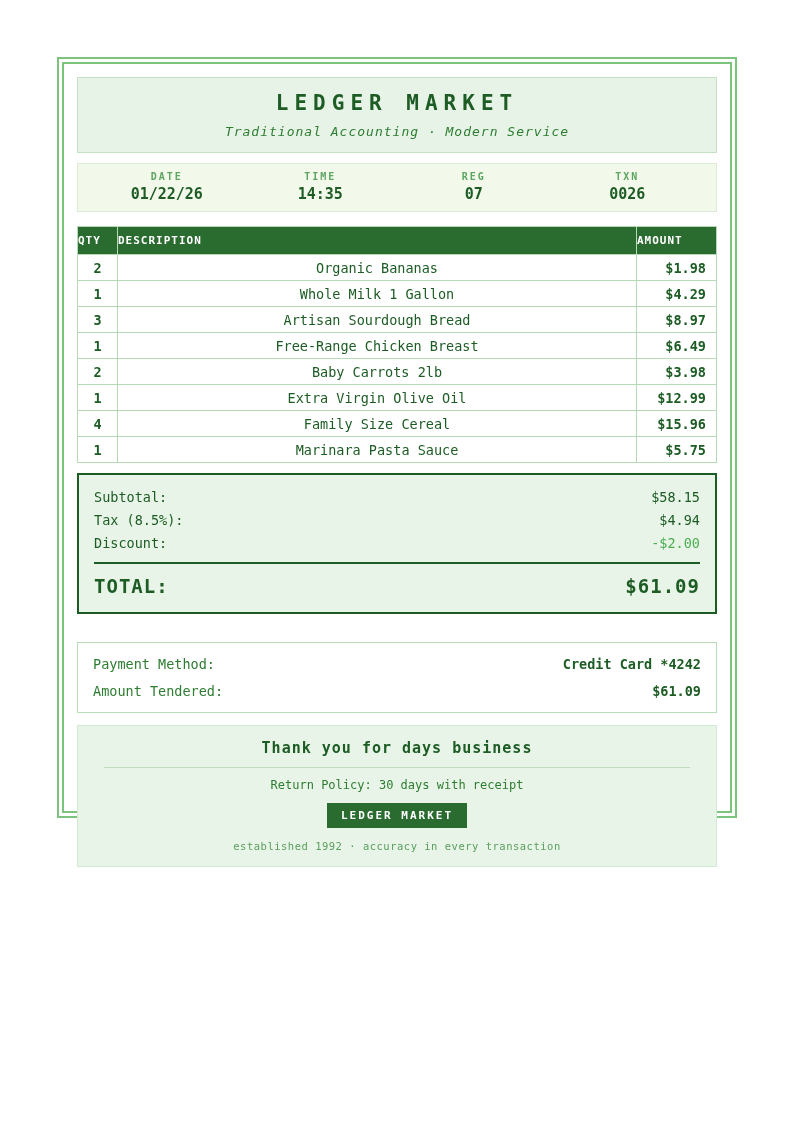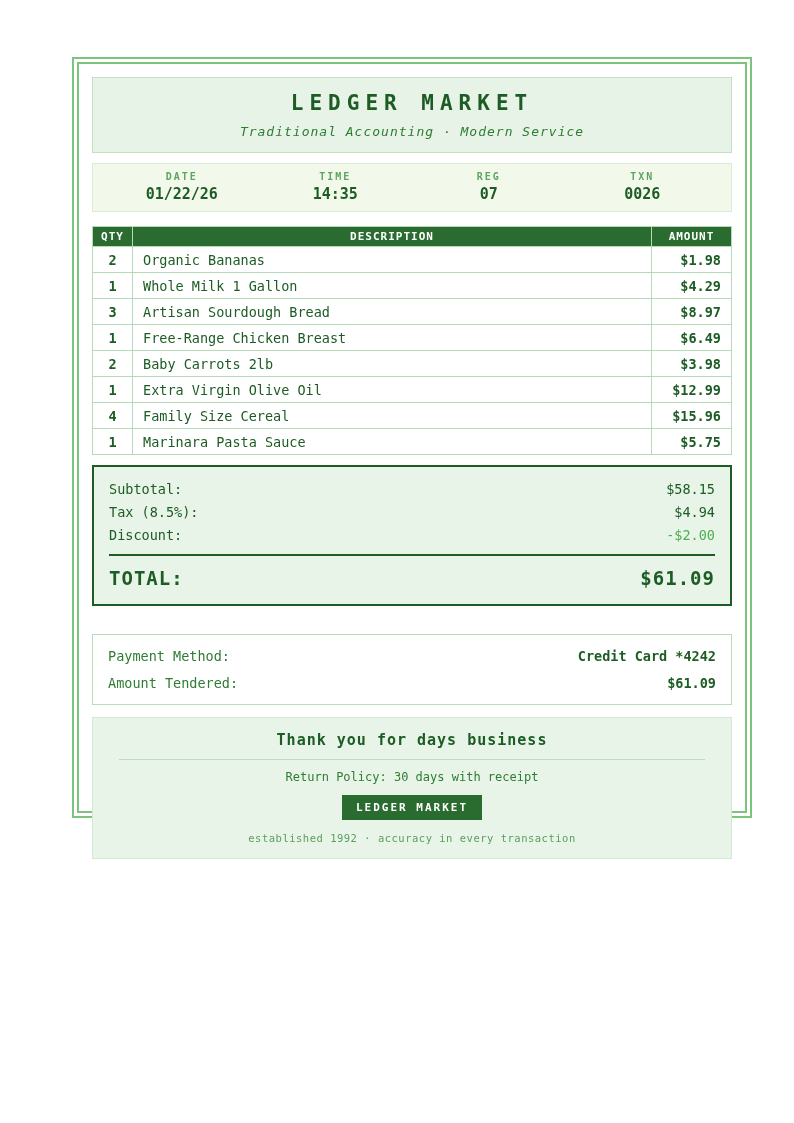--- a/index.html
+++ b/index.html
@@ -3,21 +3,21 @@
 <meta charset="utf-8">
 <style>
   * { box-sizing: border-box; margin: 0; padding: 0; }
   html, body {
     width: 794px; height: 1123px;
     background: #ffffff;
     font-family: "DejaVu Sans Mono", monospace;
   }
   .receipt {
     position: absolute;
-    left: 72px; top: 57px;
+    left: 57px; top: 57px;
     width: 680px; height: 761px;
     border: 7px double #7cc47e;
     padding: 13px;
     background: #ffffff;
   }
   
   .header-panel {
     background: #e6f3e6;
     border: 1px solid #c4e1c4;
     text-align: center;
@@ -66,31 +66,31 @@
   }
   table.items th, table.items td {
     border: 1px solid #b5dab5;
   }
   table.items th {
     background: #2a6b2f;
     color: #ffffff;
     font-size: 11px;
     font-weight: bold;
     letter-spacing: 1px;
-    height: 20px;
-    text-align: center;
+    height: 28px;
+    text-align: left;
   }
   table.items td {
     color: #1d5c24;
     font-size: 13.5px;
     height: 26px;
     padding: 2px 10px;
   }
   td.qty   { width: 40px;  text-align: center; font-weight: bold; }
-  td.desc  { text-align: left; }
+  td.desc  { text-align: center; }
   td.amount{ width: 80px;  text-align: right; font-weight: bold; white-space: nowrap; }
   th.col-qty { width: 40px; }
   th.col-amount { width: 80px; }
   
   .totals-box {
     margin-top: 10px;
     border: 2px solid #1d5c24;
     background: #e7f4e7;
     padding: 11px 15px 12px;
   }

